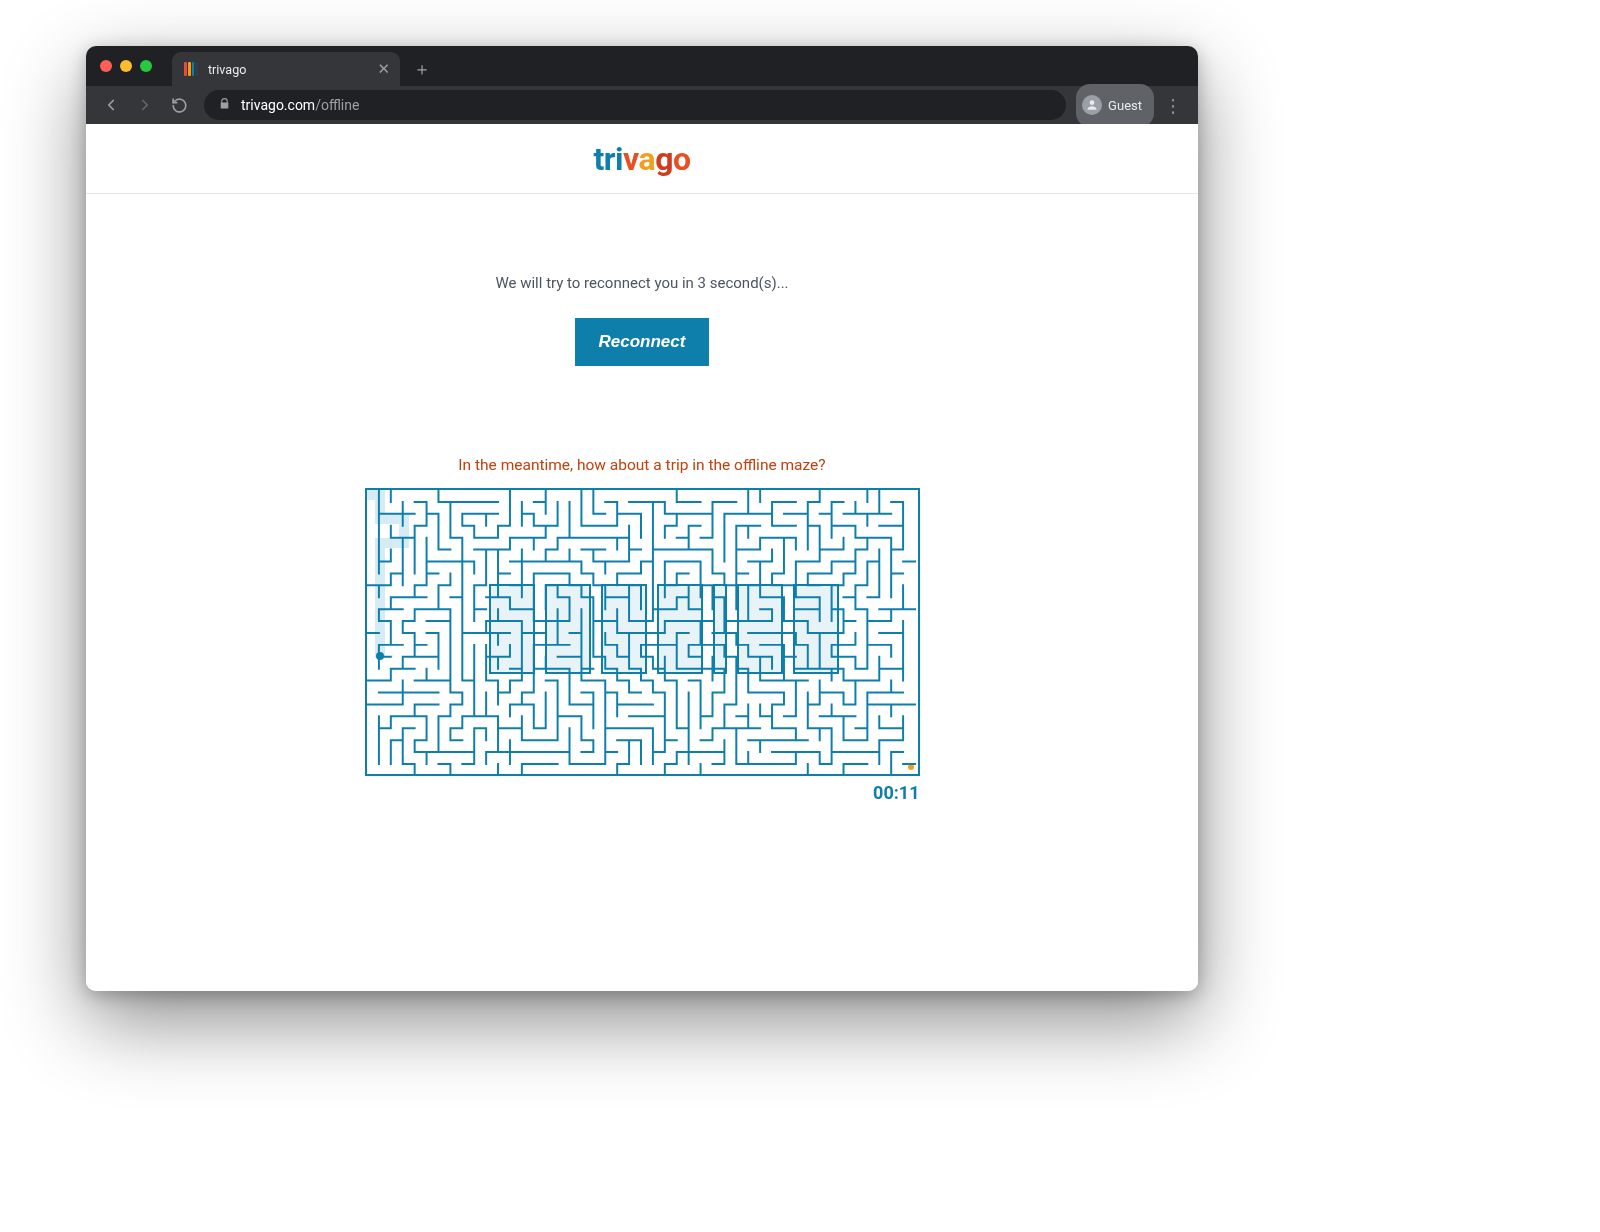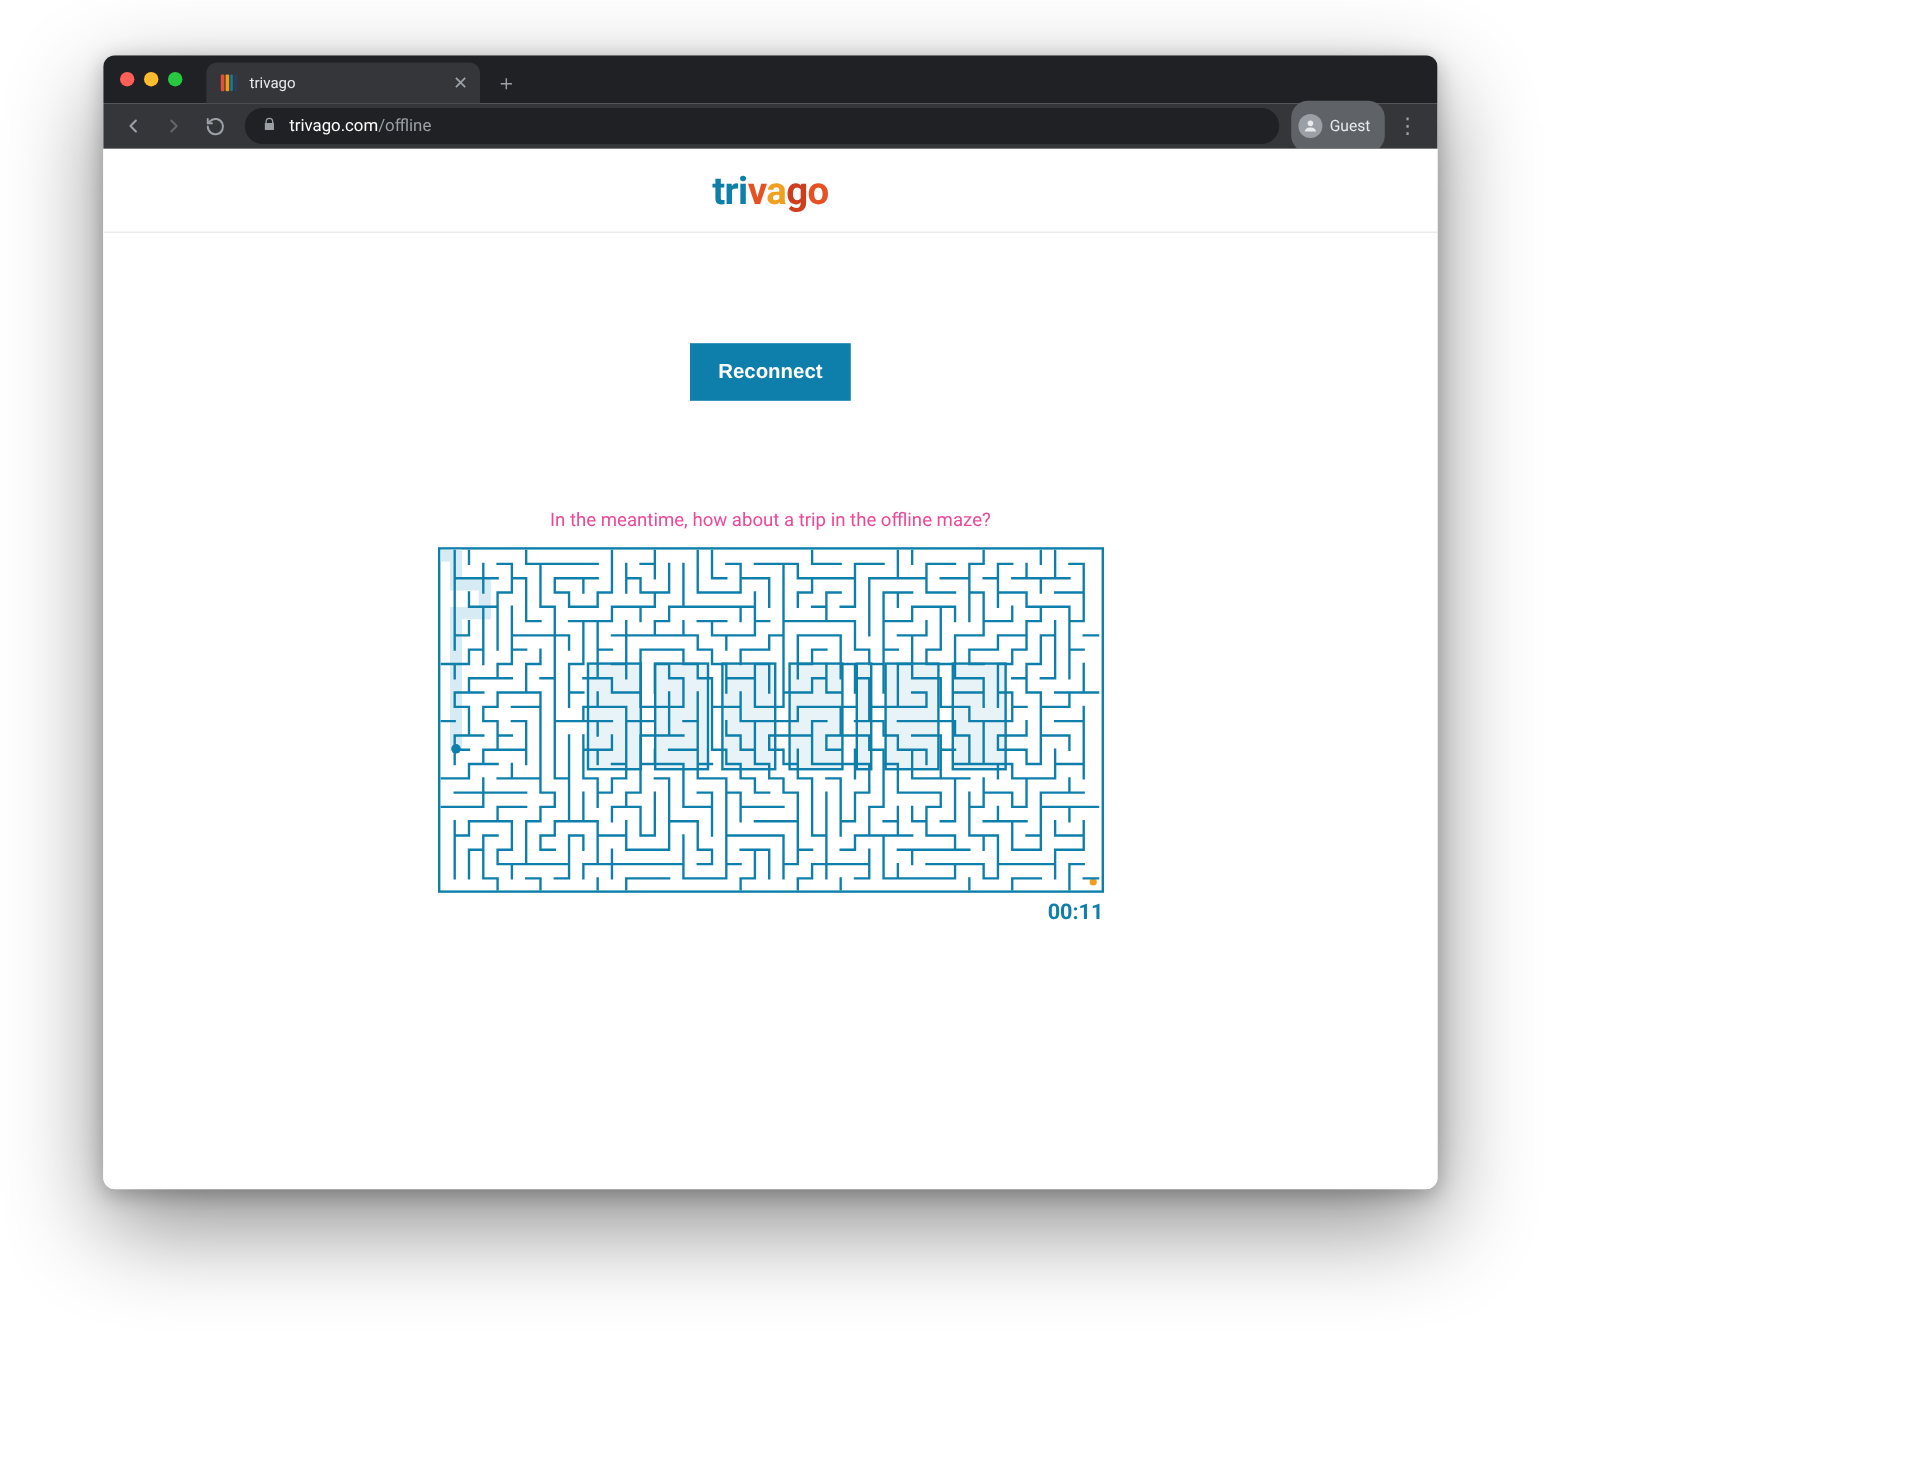--- a/index.html
+++ b/index.html
@@ -136,22 +136,23 @@
   .subtitle { margin-top: 14px; font-size: 15px; color:#4b5563; }
   .reconnect {
     margin-top: 26px;
     background:#0e7fab;
     color:#fff;
     border:none;
     font-size: 17px;
     font-weight:600;
     padding: 14px 24px;
     cursor:pointer;
-  }
-  .maze-caption { margin-top: 90px; font-size: 15.5px; color:#ec4899; }
+    font-style:italic;
+  }
+  .maze-caption { margin-top: 90px; font-size: 15.5px; color:#c2410c; }
 
   .maze-wrap {
     width: 555px;
     margin: 14px auto 0 auto;
   }
   .maze {
     width: 555px; height: 288px;
     border: 2px solid #0e7fab;
     position:relative;
     overflow:hidden;
@@ -253,20 +254,21 @@
   </div>
 
   <div class="page">
     <div class="brandbar">
       <div class="logo">
         <span class="t">t</span><span class="r">r</span><span class="i">i</span><span class="v">v</span><span class="a">a</span><span class="g">g</span><span class="o">o</span>
       </div>
     </div>
 
     <div class="content">
+      <div class="subtitle">We will try to reconnect you in 3 second(s)...</div>
       <button class="reconnect">Reconnect</button>
 
       <div class="maze-caption">In the meantime, how about a trip in the offline maze?</div>
 
       <div class="maze-wrap">
         <div class="maze">
 
           <div class="trail" style="left:0;top:0;width:18px;height:10px"></div>
           <div class="trail" style="left:8px;top:0;width:10px;height:34px"></div>
           <div class="trail" style="left:8px;top:24px;width:34px;height:10px"></div>

